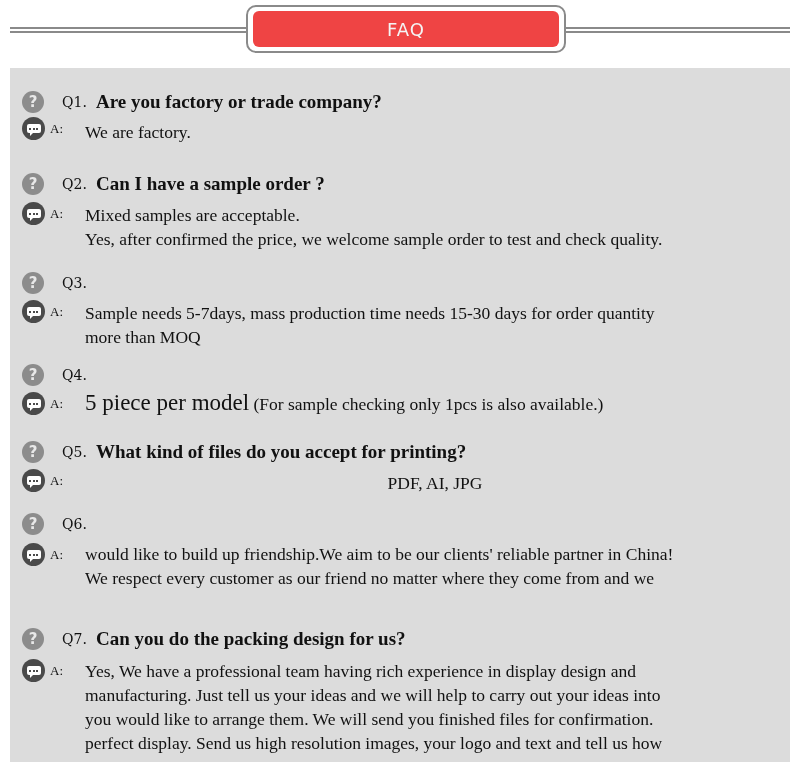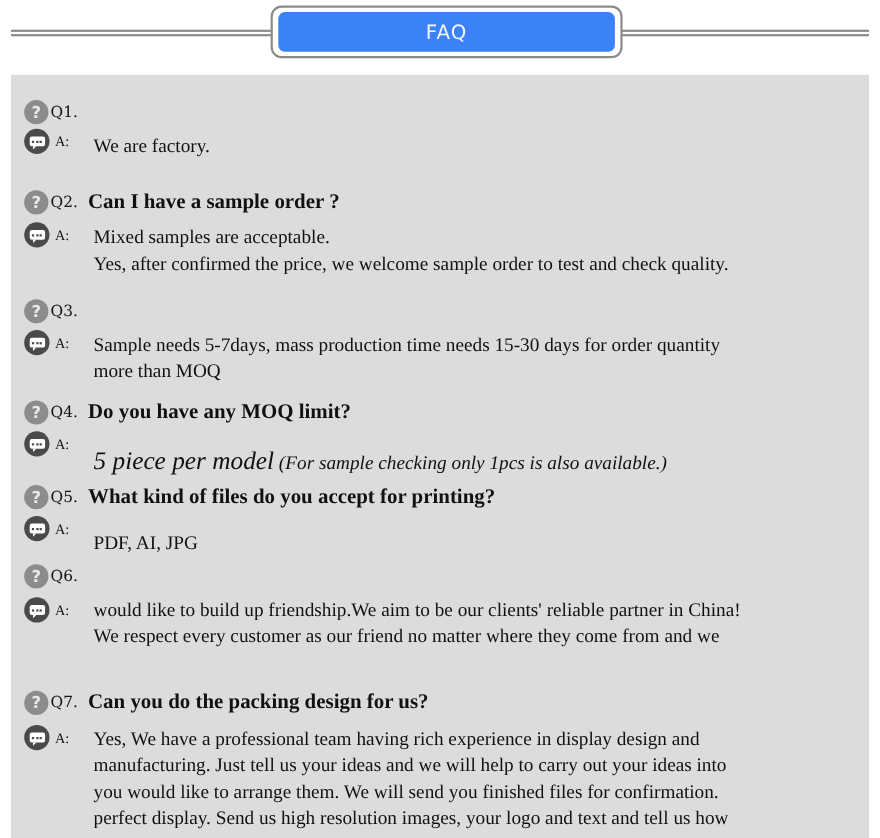--- a/index.html
+++ b/index.html
@@ -1,29 +1,29 @@
 <!DOCTYPE html>
 <html><head>
 <meta charset="utf-8">
 <style>
   html, body { margin:0; padding:0; background:#ffffff; }
   body { width:800px; height:762px; position:relative; overflow:hidden; font-family:"DejaVu Serif", serif; color:#111; }
   .hdr-line { position:absolute; height:2px; background:#8a8a8a; }
   .banner-outer { position:absolute; left:246px; top:5px; width:320px; height:48px; border:2px solid #8a8a8a; border-radius:10px; background:#fff; box-sizing:border-box; }
-  .banner-inner { position:absolute; left:253px; top:11px; width:306px; height:36px; background:#3b82f6; border-radius:6px; display:flex; align-items:center; justify-content:center; }
+  .banner-inner { position:absolute; left:253px; top:11px; width:306px; height:36px; background:#ef4444; border-radius:6px; display:flex; align-items:center; justify-content:center; }
   .banner-title { color:#f4f4f4; font-family:"DejaVu Sans", sans-serif; font-size:18px; letter-spacing:1px; }
   .panel { position:absolute; left:10px; top:68px; width:780px; height:700px; background:#dcdcdc; }
   .qa { position:absolute; left:22px; }
   .row { display:flex; align-items:center; }
   .qicon { width:22px; height:22px; border-radius:50%; background:#8c8c8c; color:#e8e8e8; font-family:"DejaVu Sans", sans-serif; font-size:15px; font-weight:bold; display:flex; align-items:center; justify-content:center; flex:none; }
   .aicon { width:23px; height:23px; border-radius:50%; background:#4a4a4a; display:flex; align-items:center; justify-content:center; flex:none; }
   .aicon .bubble { width:14px; height:9px; background:#fff; border-radius:2px; position:relative; display:flex; align-items:center; justify-content:center; gap:1.5px; }
   .aicon .bubble i { width:2px; height:2px; background:#4a4a4a; display:block; }
   .aicon .bubble:after { content:""; position:absolute; left:3px; bottom:-3px; border-left:3px solid #fff; border-bottom:3px solid transparent; }
-  .qlabel { font-size:14px; margin-left:2px; font-variant:small-caps; width:34px; }
+  .qlabel { font-size:14px; margin-left:18px; font-variant:small-caps; width:34px; }
   .qtext { font-size:19px; font-weight:bold; font-family:"Liberation Serif", serif; }
   .alabel { font-size:13px; margin-left:5px; width:32px; font-family:"Liberation Serif", serif;}
   .atext { font-family:"Liberation Serif", serif; font-size:17.5px; line-height:24px; position:absolute; left:63px; width:700px; }
   .big { font-size:23px; }
 </style>
 </head>
 <body>
 
 <div class="hdr-line" style="left:10px;top:27px;width:238px;"></div>
 <div class="hdr-line" style="left:10px;top:31px;width:238px;"></div>
@@ -33,20 +33,21 @@
 <div class="banner-inner">
   <span class="banner-title">FAQ</span>
 </div>
 
 <div class="panel"></div>
 
 <div class="qa" style="top:91px;">
   <div class="row">
       <span class="qicon">?</span>
       <span class="qlabel">Q1.</span>
+      <span class="qtext">Are you factory or trade company?</span>
     </div>
   <div class="row" style="margin-top:4px;">
       <span class="aicon">
         <span class="bubble">
           <i></i>
           <i></i>
           <i></i>
         </span>
       </span>
       <span class="alabel">A:</span>
@@ -96,52 +97,51 @@
   <div class="atext" style="top:29px;">
       <div>Sample needs 5-7days, mass production time needs 15-30 days for order quantity</div>
       <div>more than MOQ</div>
     </div>
 </div>
 
 <div class="qa" style="top:364px;">
   <div class="row">
       <span class="qicon">?</span>
       <span class="qlabel">Q4.</span>
-      <span class="qtext">Do you have any MOQ limit?</span>
     </div>
   <div class="row" style="margin-top:6px;">
       <span class="aicon">
         <span class="bubble">
           <i></i>
           <i></i>
           <i></i>
         </span>
       </span>
       <span class="alabel">A:</span>
     </div>
-  <div class="atext" style="top:43px;font-style:italic;"><span class="big">5 piece per model</span> <span>(For sample checking only 1pcs is also available.)</span></div>
+  <div class="atext" style="top:27px;"><span class="big">5 piece per model</span> <span>(For sample checking only 1pcs is also available.)</span></div>
 </div>
 
 <div class="qa" style="top:441px;">
   <div class="row">
       <span class="qicon">?</span>
       <span class="qlabel">Q5.</span>
       <span class="qtext">What kind of files do you accept for printing?</span>
     </div>
   <div class="row" style="margin-top:6px;">
       <span class="aicon">
         <span class="bubble">
           <i></i>
           <i></i>
           <i></i>
         </span>
       </span>
       <span class="alabel">A:</span>
     </div>
-  <div class="atext" style="top:40px;">
+  <div class="atext" style="top:30px;text-align:center;">
       <div>PDF, AI, JPG</div>
     </div>
 </div>
 
 <div class="qa" style="top:513px;">
   <div class="row">
       <span class="qicon">?</span>
       <span class="qlabel">Q6.</span>
     </div>
   <div class="row" style="margin-top:8px;">

